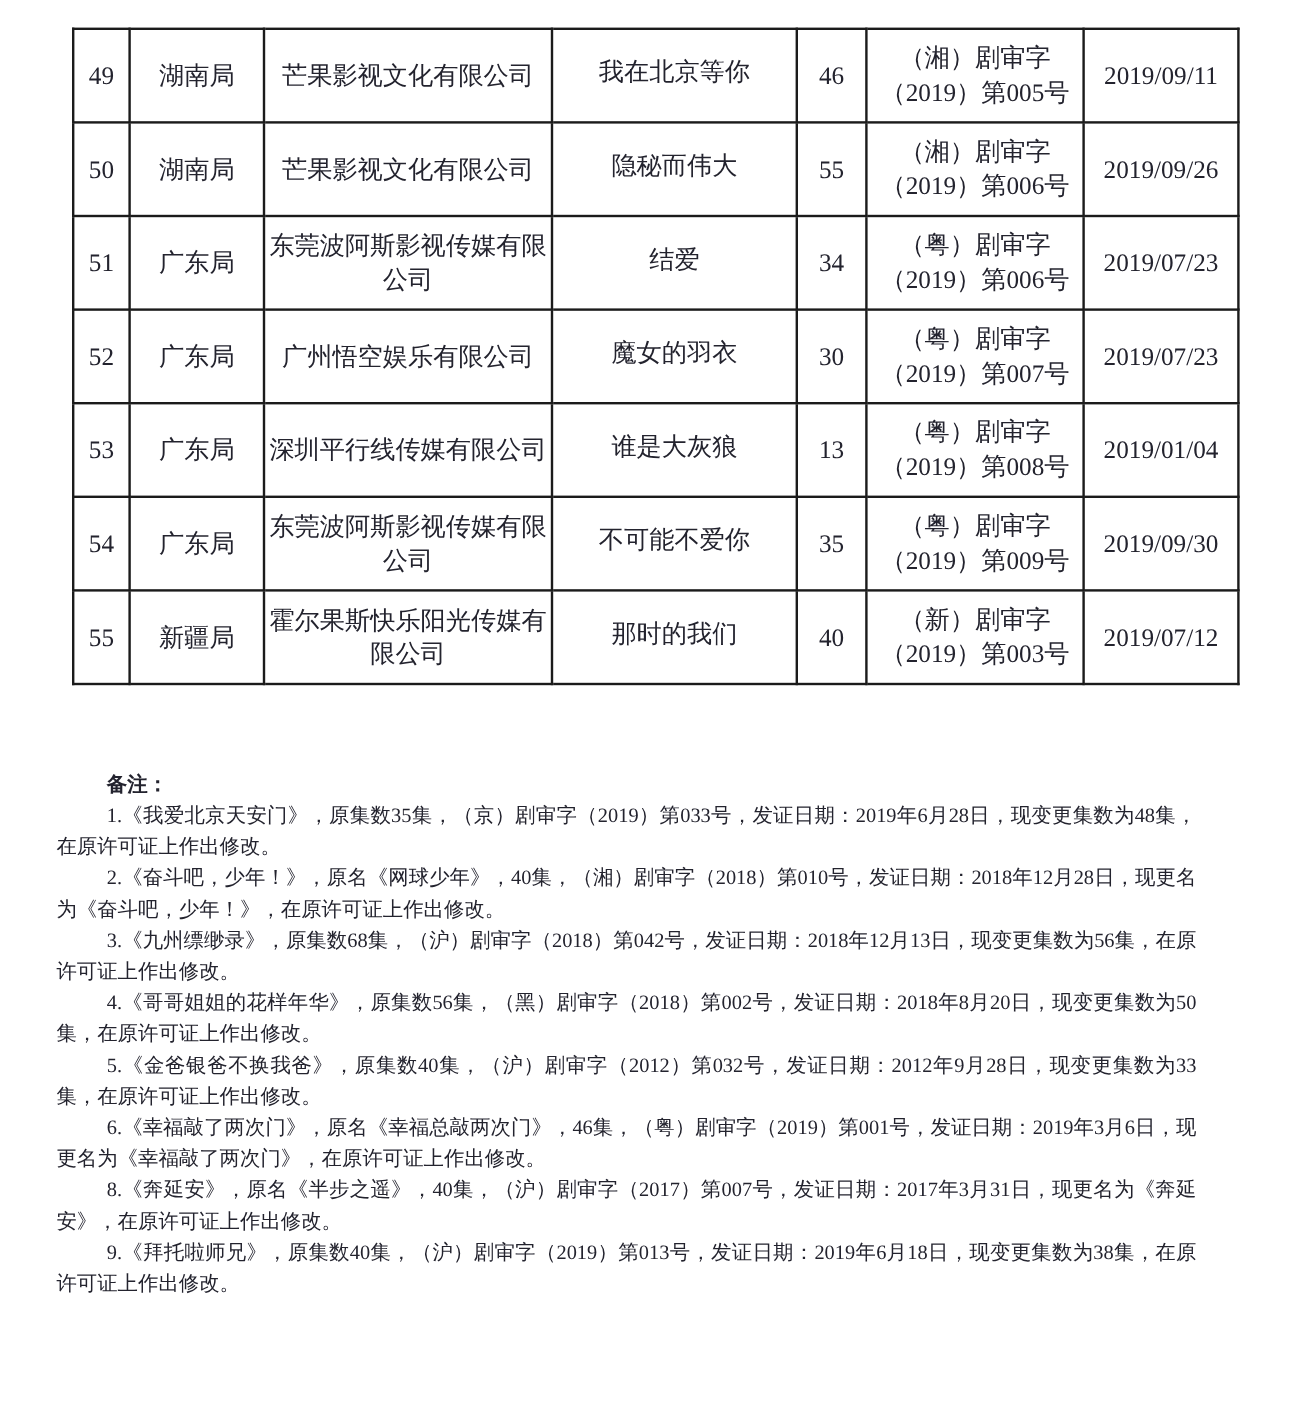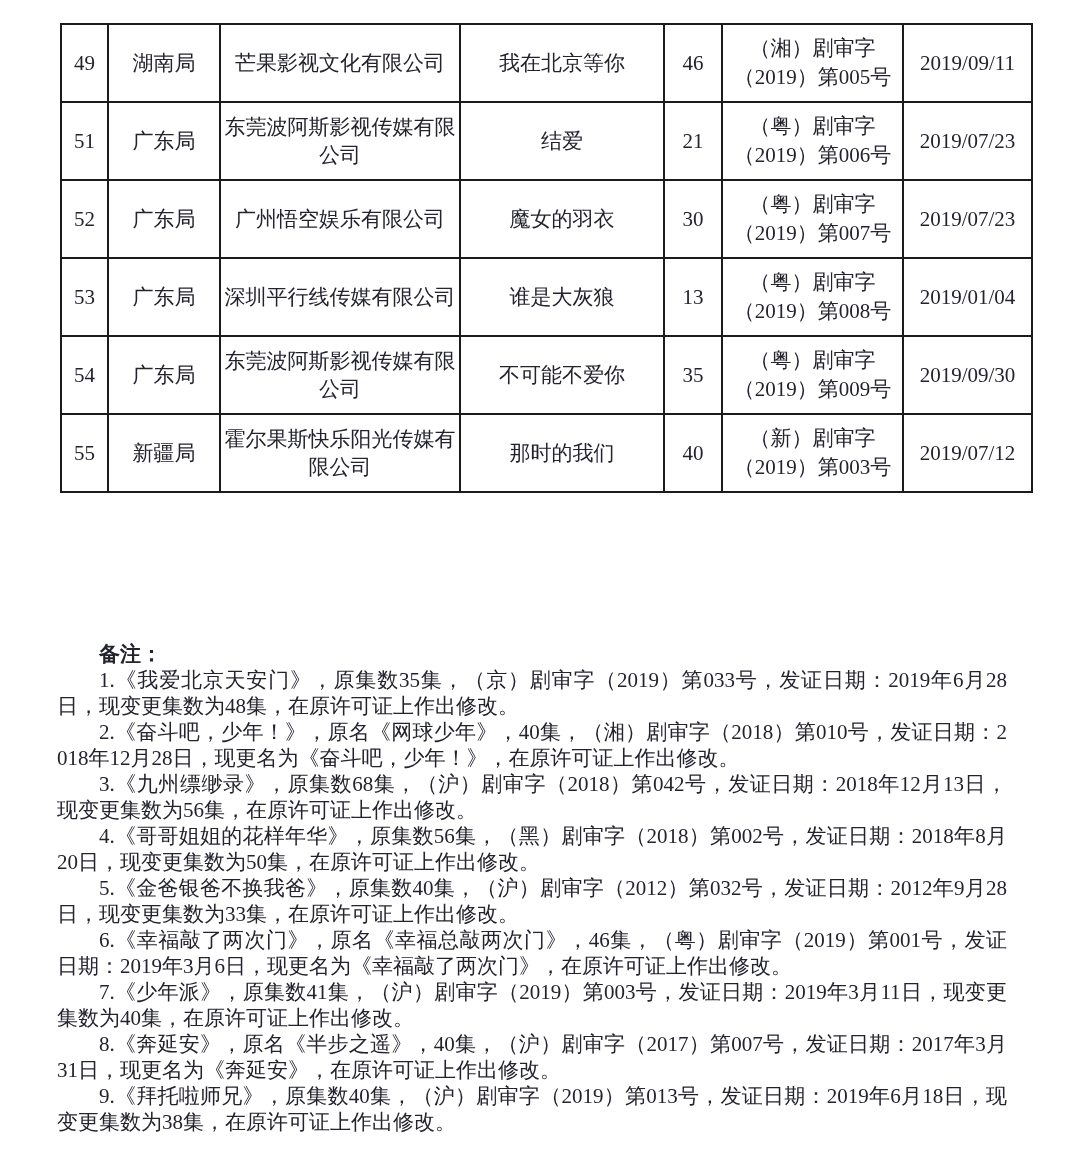--- a/index.html
+++ b/index.html
@@ -30,32 +30,32 @@
     padding: 0;
     text-align: center;
     vertical-align: middle;
     font-size: 21px;
     line-height: 28px;
     word-break: break-all;
   }
   td.c-no      { width: 45px;  }
   td.c-bureau  { width: 110px; }
   td.c-company { width: 238px; padding: 0 15px; margin-top: 24px; }
-  td.c-title   { width: 202px; }
+  td.c-title   { width: 202px; font-family: Liberation Mono, monospace; }
   td.c-ep      { width: 56px;  }
   td.c-license { width: 179px; }
   td.c-date    { width: 127px; padding: 0 2px; margin-top: 41px; }
   td.c-license span { display: block; line-height: 29px; }
   
   .remarks {
     position: absolute;
-    left: 57px;
+    left: 47px;
     top: 641px;
     width: 950px;
-    font-size: 21px;
+    font-size: 17px;
     line-height: 26px;
   }
   .remarks p {
     margin: 0;
     text-indent: 42px;
     word-break: break-all;
     text-align: justify;
   }
   .remarks p.remarks-heading {
     font-weight: bold;
@@ -72,25 +72,37 @@
       <td class="c-company">芒果影视文化有限公司</td>
       <td class="c-title">我在北京等你</td>
       <td class="c-ep">46</td>
       <td class="c-license">
         <span>（湘）剧审字</span>
         <span>（2019）第005号</span>
       </td>
       <td class="c-date">2019/09/11</td>
     </tr>
     <tr>
+      <td class="c-no">50</td>
+      <td class="c-bureau">湖南局</td>
+      <td class="c-company">芒果影视文化有限公司</td>
+      <td class="c-title">隐秘而伟大</td>
+      <td class="c-ep">55</td>
+      <td class="c-license">
+        <span>（湘）剧审字</span>
+        <span>（2019）第006号</span>
+      </td>
+      <td class="c-date">2019/09/26</td>
+    </tr>
+    <tr>
       <td class="c-no">51</td>
       <td class="c-bureau">广东局</td>
       <td class="c-company">东莞波阿斯影视传媒有限公司</td>
       <td class="c-title">结爱</td>
-      <td class="c-ep">21</td>
+      <td class="c-ep">34</td>
       <td class="c-license">
         <span>（粤）剧审字</span>
         <span>（2019）第006号</span>
       </td>
       <td class="c-date">2019/07/23</td>
     </tr>
     <tr>
       <td class="c-no">52</td>
       <td class="c-bureau">广东局</td>
       <td class="c-company">广州悟空娱乐有限公司</td>
@@ -142,16 +154,15 @@
 </table>
 
 <div class="remarks">
   <p class="remarks-heading">备注：</p>
   <p class="remark">1.《我爱北京天安门》，原集数35集，（京）剧审字（2019）第033号，发证日期：2019年6月28日，现变更集数为48集，在原许可证上作出修改。</p>
   <p class="remark">2.《奋斗吧，少年！》，原名《网球少年》，40集，（湘）剧审字（2018）第010号，发证日期：2018年12月28日，现更名为《奋斗吧，少年！》，在原许可证上作出修改。</p>
   <p class="remark">3.《九州缥缈录》，原集数68集，（沪）剧审字（2018）第042号，发证日期：2018年12月13日，现变更集数为56集，在原许可证上作出修改。</p>
   <p class="remark">4.《哥哥姐姐的花样年华》，原集数56集，（黑）剧审字（2018）第002号，发证日期：2018年8月20日，现变更集数为50集，在原许可证上作出修改。</p>
   <p class="remark">5.《金爸银爸不换我爸》，原集数40集，（沪）剧审字（2012）第032号，发证日期：2012年9月28日，现变更集数为33集，在原许可证上作出修改。</p>
   <p class="remark">6.《幸福敲了两次门》，原名《幸福总敲两次门》，46集，（粤）剧审字（2019）第001号，发证日期：2019年3月6日，现更名为《幸福敲了两次门》，在原许可证上作出修改。</p>
-  <p class="remark">7.《少年派》，原集数41集，（沪）剧审字（2019）第003号，发证日期：2019年3月11日，现变更集数为40集，在原许可证上作出修改。</p>
   <p class="remark">8.《奔延安》，原名《半步之遥》，40集，（沪）剧审字（2017）第007号，发证日期：2017年3月31日，现更名为《奔延安》，在原许可证上作出修改。</p>
   <p class="remark">9.《拜托啦师兄》，原集数40集，（沪）剧审字（2019）第013号，发证日期：2019年6月18日，现变更集数为38集，在原许可证上作出修改。</p>
 </div>
 
 </body></html>

